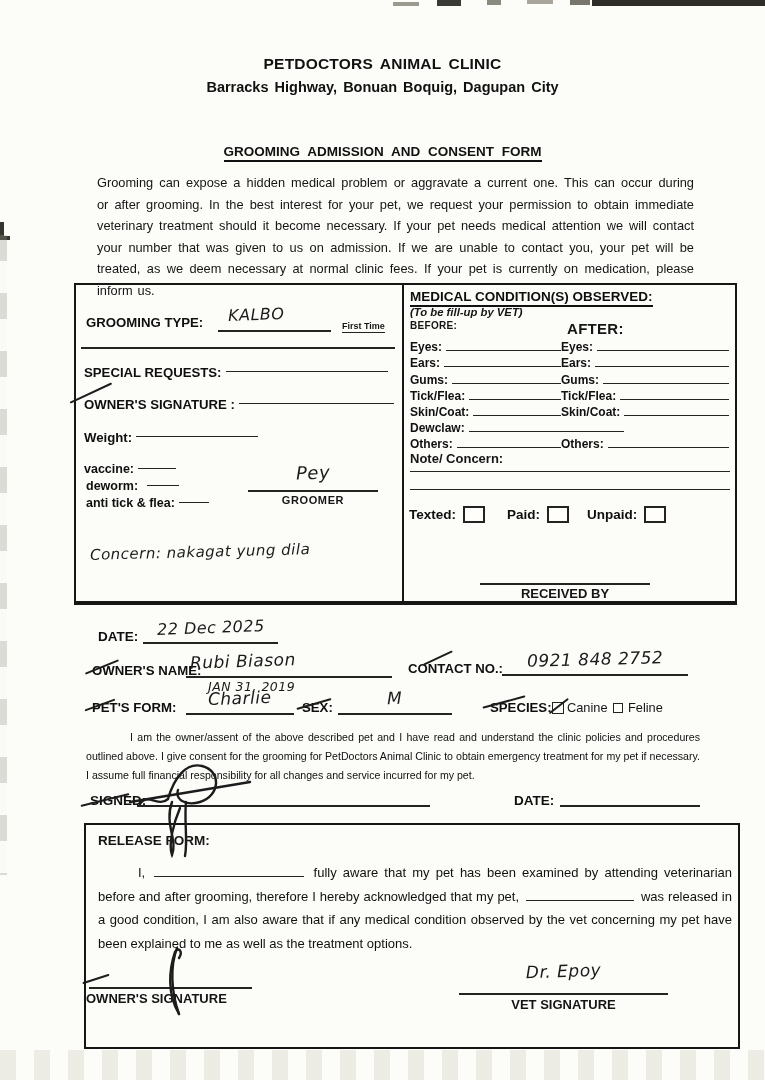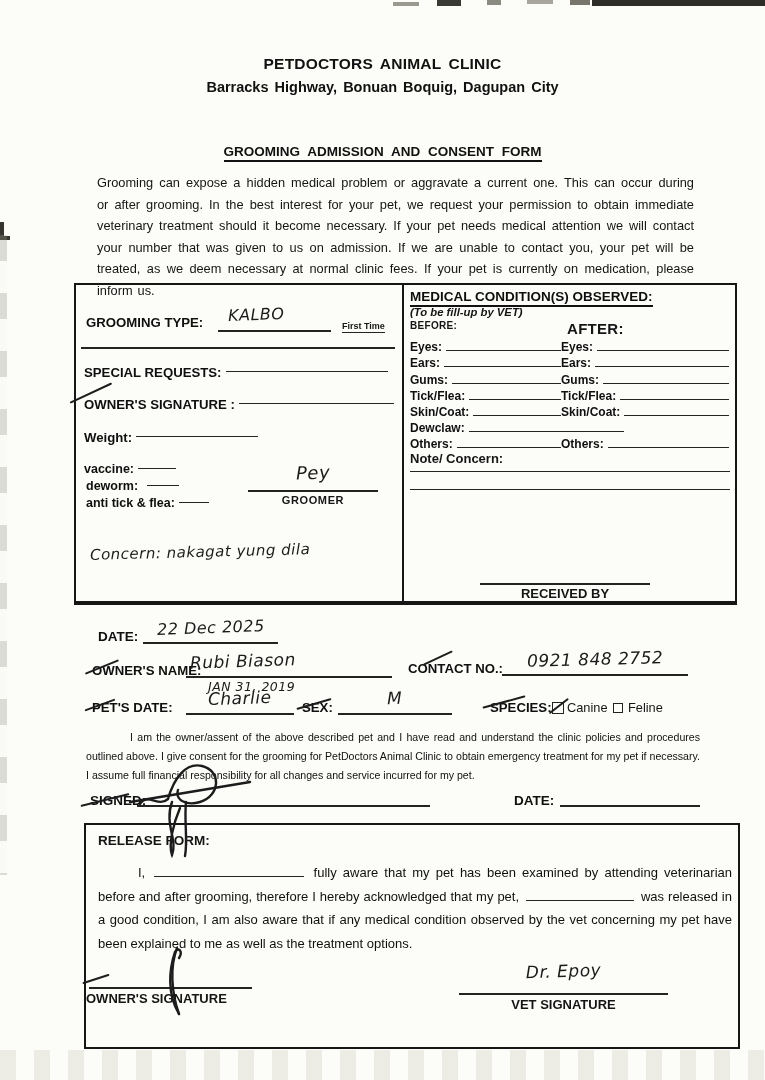--- a/index.html
+++ b/index.html
@@ -256,20 +256,30 @@
               <span class="mlbl">Others:</span>
               <span class="fill"></span>
             </span>
         </div>
       </div>
 
       <span class="m-note">Note/ Concern:</span>
       <div class="m-line-a"></div>
       <div class="m-line-b"></div>
 
+      <div class="pay-row">
+        <span class="lbl">Texted:</span>
+        <span class="cb"></span>
+        <span class="gap1"></span>
+        <span class="lbl">Paid:</span>
+        <span class="cb"></span>
+        <span class="gap2"></span>
+        <span class="lbl">Unpaid:</span>
+        <span class="cb"></span>
+      </div>
 
       <div class="received">
         <div class="received-line"></div>
         <div class="received-lbl">RECEIVED BY</div>
       </div>
     </div>
   </div>
 
   <span class="d-lbl" style="left:98px;top:629px;font-size:13.5px">DATE:</span>
   <div class="field" style="left:143px;top:618px;width:135px;height:26px">
@@ -280,21 +290,21 @@
   <div class="field" style="left:186px;top:651px;width:206px;height:27px;text-align:left">
     <span class="hw" style="font-size:17px;transform:rotate(-2deg);padding-left:4px">Rubi Biason</span>
   </div>
   <span class="hw" style="position:absolute;left:208px;top:679px;font-size:12.5px">JAN 31, 2019</span>
 
   <span class="d-lbl" style="left:408px;top:661px">CONTACT NO.:</span>
   <div class="field" style="left:502px;top:649px;width:186px;height:27px">
     <span class="hw" style="font-size:17px;transform:rotate(-1.5deg)">0921 848 2752</span>
   </div>
 
-  <span class="d-lbl" style="left:92px;top:700px">PET'S DATE:</span>
+  <span class="d-lbl" style="left:92px;top:700px">PET'S FORM:</span>
   <div class="field" style="left:186px;top:688px;width:108px;height:27px">
     <span class="hw" style="font-size:17px;transform:rotate(-2deg)">Charlie</span>
   </div>
   <span class="d-lbl" style="left:302px;top:700px">SEX:</span>
   <div class="field" style="left:338px;top:688px;width:114px;height:27px">
     <span class="hw" style="font-size:17px;transform:rotate(-2deg)">M</span>
   </div>
   <span class="d-lbl" style="left:490px;top:700px">SPECIES:</span>
   <span style="position:absolute;left:552px;top:702px;width:12px;height:12px;border:1.7px solid #222"></span>
   <span style="position:absolute;left:567px;top:700px;font-size:12.8px">Canine</span>

